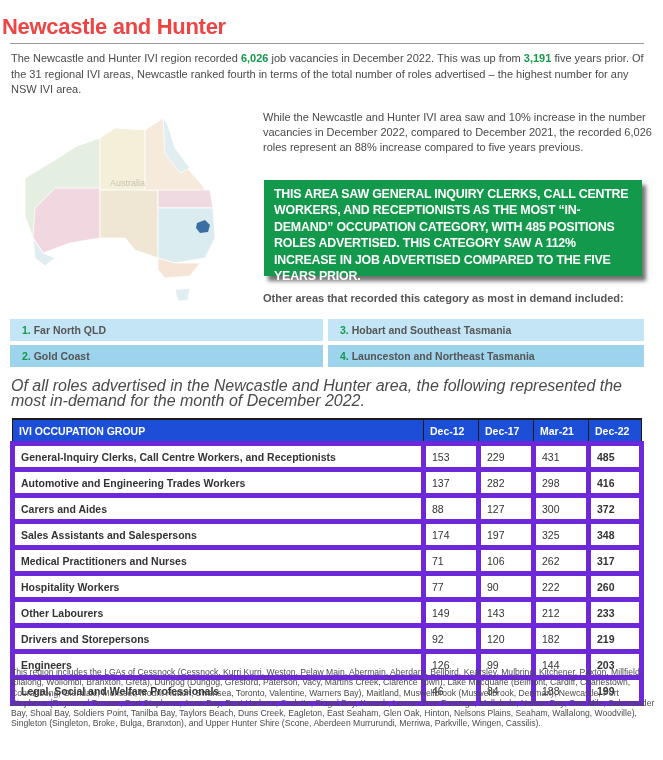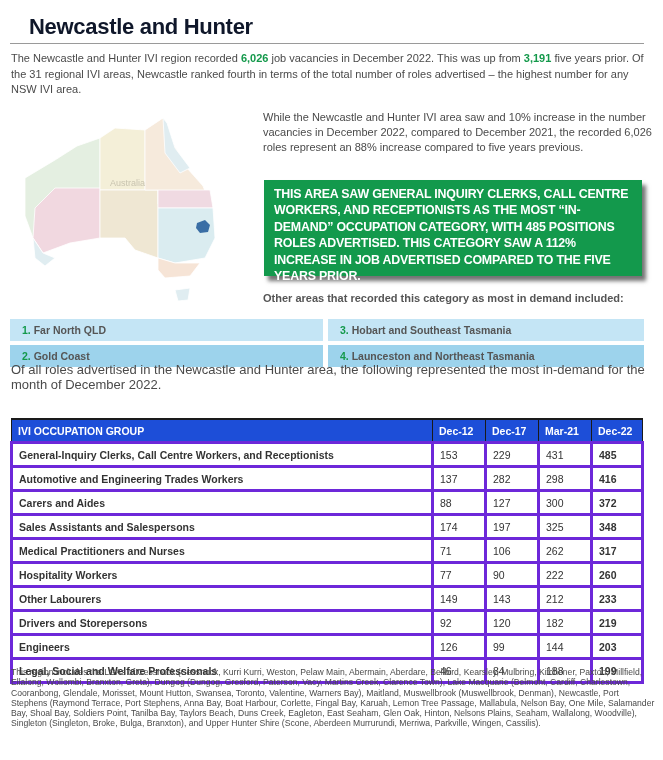--- a/index.html
+++ b/index.html
@@ -1,43 +1,43 @@
 <!DOCTYPE html>
 <html><head>
 <meta charset="utf-8">
 <style>
   html, body { margin: 0; padding: 0; background: #ffffff; }
   body { width: 663px; height: 760px; position: relative; overflow: hidden;
          font-family: "Liberation Sans", sans-serif; color: #4a4a4a; }
-  .title { position: absolute; left: 29px; top: 14px; font-size: 22px; font-weight: bold;
-           color: #0f172a; letter-spacing: -0.3px; }
+  .title { position: absolute; left: 2px; top: 14px; font-size: 22px; font-weight: bold;
+           color: #ef4444; letter-spacing: -0.3px; }
   .rule { position: absolute; left: 10px; top: 43px; width: 634px; height: 1px; background: #9a9a9a; }
   .intro { position: absolute; left: 11px; top: 51px; width: 640px; font-size: 11px; line-height: 15.5px; color: #4a4a4a; }
   .intro b { color: #14994b; }
   .map { position: absolute; left: 15px; top: 108px; width: 225px; height: 195px; }
   .para2 { position: absolute; left: 263px; top: 110px; width: 390px; font-size: 11px; line-height: 15px; color: #4a4a4a; }
   .callout { position: absolute; left: 264px; top: 180px; width: 378px; height: 96px; background: #13994c;
              box-shadow: 4px 5px 4px rgba(0,0,0,0.55); padding: 6px 10px 0 10px; box-sizing: border-box;
              color: #ffffff; font-family: "Liberation Sans", sans-serif; font-weight: bold; font-size: 12.4px;
              line-height: 16.4px; text-transform: uppercase; letter-spacing: -0.2px; transform-origin: left top; }
   .other-title { position: absolute; left: 263px; top: 292px; font-size: 11px; font-weight: bold; color: #555; }
   .areas { position: absolute; left: 10px; top: 319px; width: 634px; }
   .area { position: absolute; height: 22px; line-height: 22px; font-size: 10.5px; font-weight: bold; color: #555;
           padding-left: 12px; box-sizing: border-box; }
   .area .num { color: #14994b; }
   .a1 { left: 0; top: 0; width: 313px; background: #c4e5f5; }
   .a3 { left: 318px; top: 0; width: 316px; background: #c4e5f5; }
   .a2 { left: 0; top: 26px; width: 313px; background: #9dd3ec; }
   .a4 { left: 318px; top: 26px; width: 316px; background: #9dd3ec; }
-  .para3 { position: absolute; left: 11px; top: 362px; width: 640px; font-size: 13px; line-height: 15px; color: #4a4a4a; }
+  .para3 { position: absolute; left: 11px; top: 378px; width: 640px; font-size: 16px; line-height: 15px; color: #4a4a4a; font-style: italic; }
   table { position: absolute; left: 10px; top: 418px; width: 634px; border-collapse: collapse; font-size: 10.5px; }
   th { background: #1d4ed8; color: #fff; text-align: left; height: 21px; padding: 0 6px; font-weight: bold;
        border: 1px solid #1a1a1a; border-top: 2px solid #1a1a1a; }
   th.col { border-left: 1px solid #ffffff; }
-  td { height: 21px; padding: 0 6px; border: 3px solid #6d28d9; color: #333; }
+  td { height: 21px; padding: 0 6px; border: 5px solid #6d28d9; color: #333; }
   td.occ { font-weight: bold; color: #333; }
   td.num { width: 38px; }
   td.num.last, th.last { width: 36px; }
   td.bold { font-weight: bold; }
   .footnote { position: absolute; left: 11px; top: 667px; width: 645px; font-size: 8.6px; line-height: 10.3px; color: #4a4a4a; }
 </style>
 </head>
 <body>
 
 <div class="title">Newcastle and Hunter</div>

